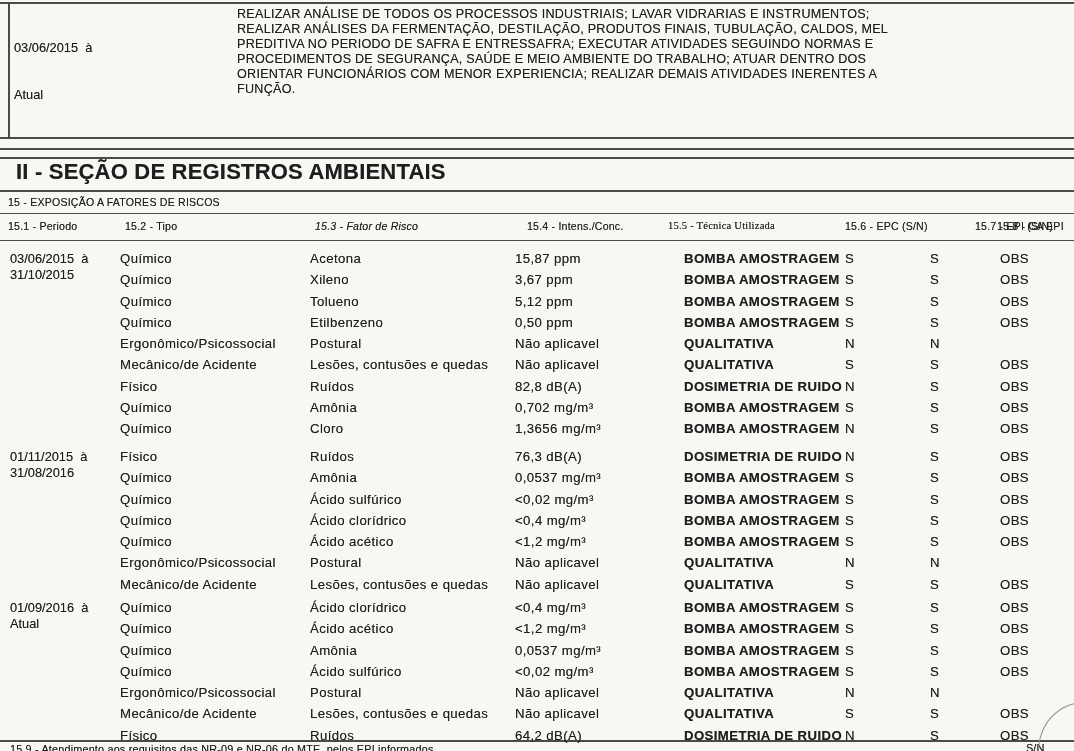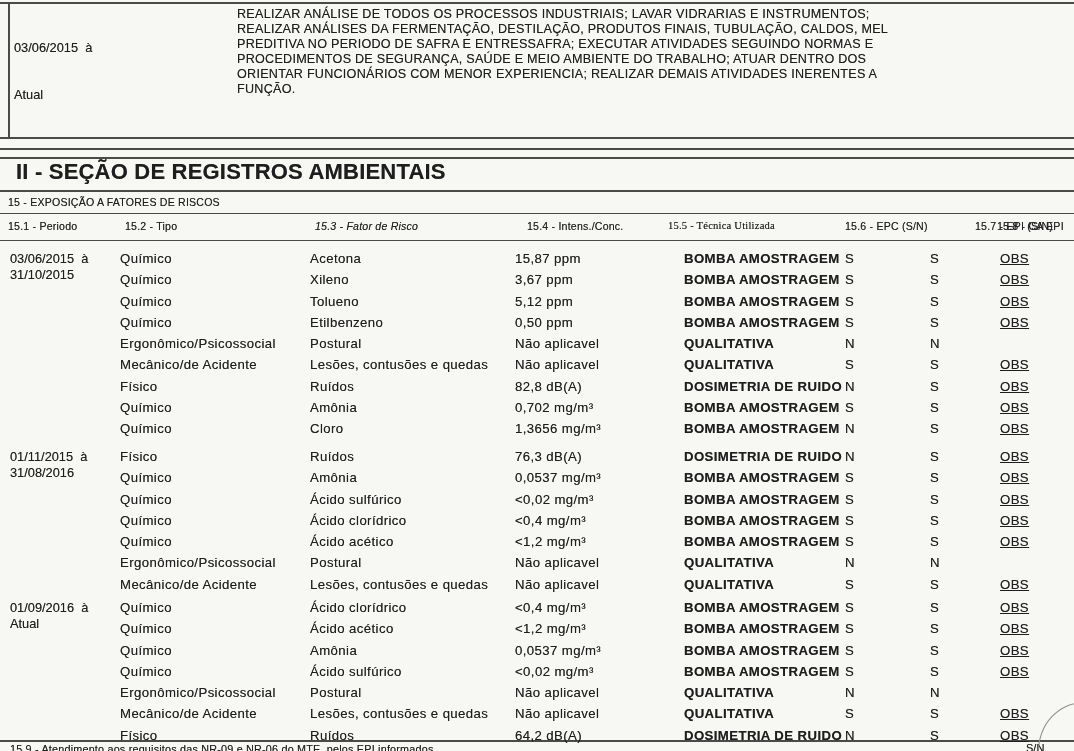--- a/index.html
+++ b/index.html
@@ -39,21 +39,21 @@
   .group-2{top:600px;}
   .c-period{position:absolute;left:10px;top:0;font-size:12.8px;line-height:15.5px;white-space:pre;}
   .row{position:relative;height:21.3px;}
   .cell{position:absolute;top:0;font-size:13.2px;letter-spacing:.4px;white-space:nowrap;}
   .c-tipo{left:120px;}
   .c-fator{left:310px;}
   .c-intens{left:508px;margin-left:7px;}
   .c-tec{left:684px;width:187px;overflow:hidden;font-weight:bold;}
   .c-epc{left:845px;}
   .c-epi{left:930px;}
-  .c-ca{left:1000px;text-decoration:underline;}
+  .c-ca{left:1000px;}
 
   
   .footer-note{position:absolute;left:10px;top:743px;font-size:10.8px;letter-spacing:.2px;white-space:nowrap;}
   .footer-sn{position:absolute;left:1026px;top:742px;font-size:11px;}
   .scan-arc{position:absolute;left:1038px;top:702px;width:90px;height:96px;border:1.4px solid #8d8d88;border-radius:50%;background:transparent;}
 </style>
 </head>
 <body>
 
 <div class="page">

